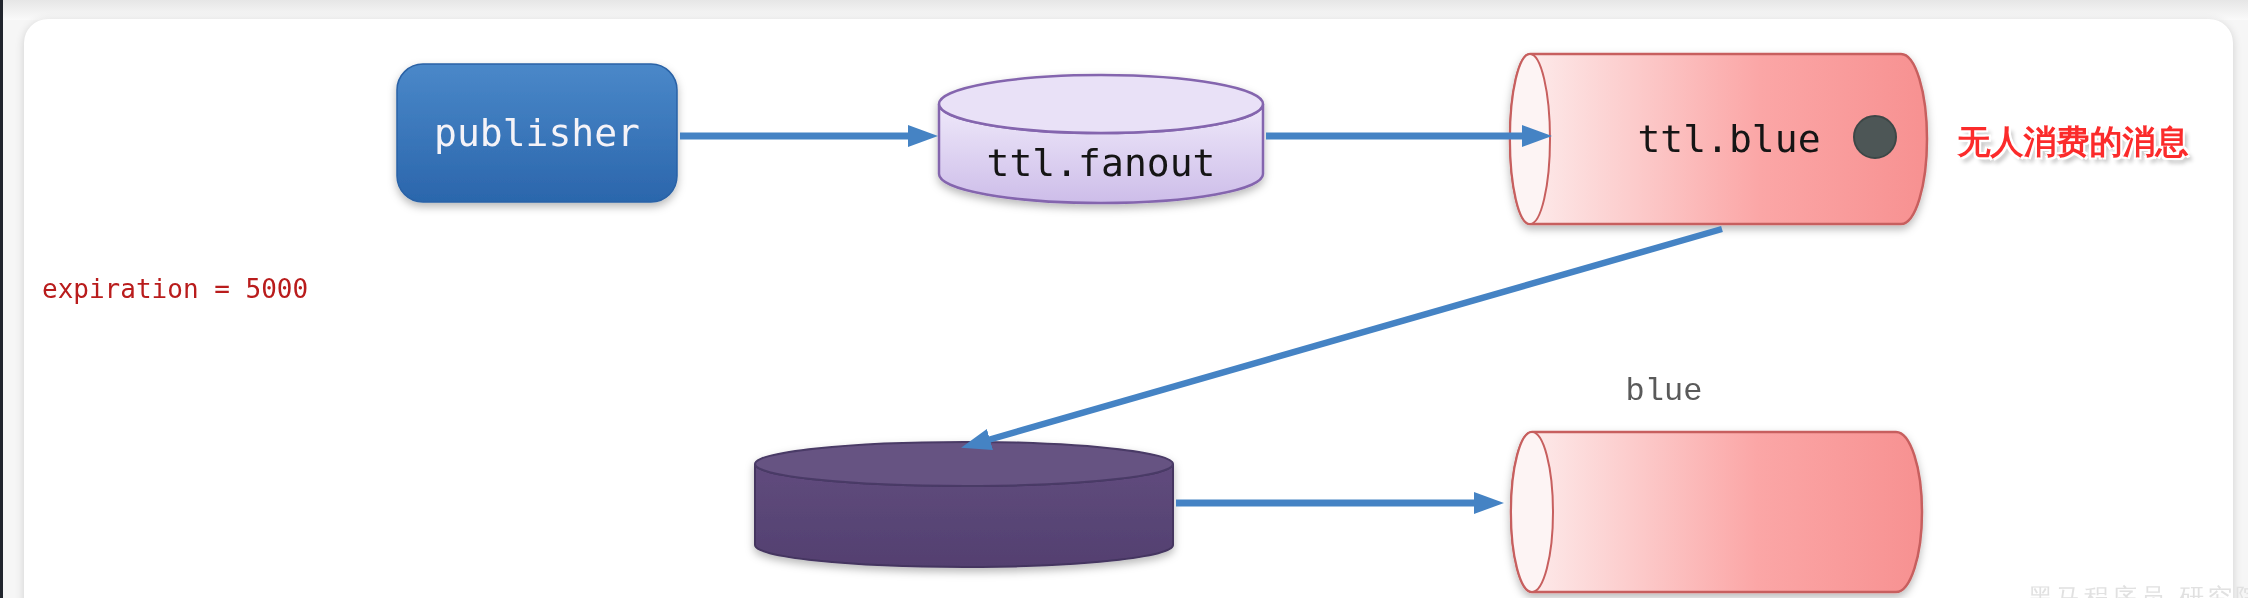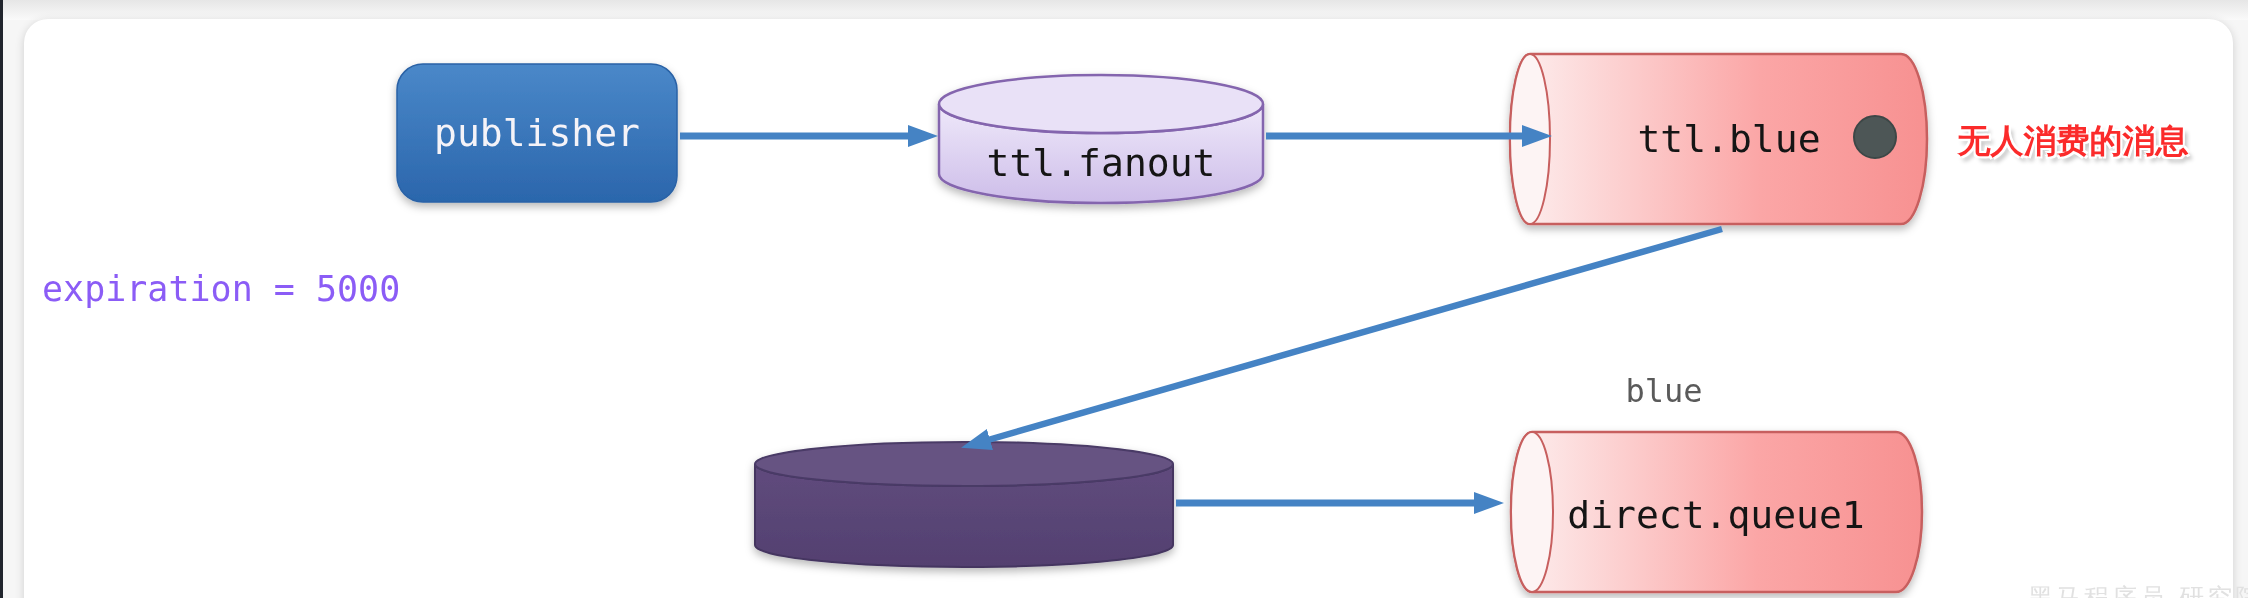--- a/index.html
+++ b/index.html
@@ -9,27 +9,27 @@
   }
   .top-strip{position:absolute;left:0;top:0;width:2248px;height:20px;
     background:linear-gradient(#e6e6e6,#fafafa);}
   .left-edge{position:absolute;left:0;top:0;width:3px;height:598px;background:#21252d;}
   .card{position:absolute;left:24px;top:19px;width:2209px;height:620px;
     background:#ffffff;border-radius:24px;box-shadow:0 2px 10px rgba(0,0,0,0.16);}
   .diagram-svg{position:absolute;left:0;top:0;}
   .label{position:absolute;transform:translate(-50%,-50%);white-space:nowrap;}
   .node-label{font-size:38px;color:#151515;letter-spacing:0px;}
   .node-label.light{color:#f5f3f8;}
-  .props{position:absolute;left:42px;top:152px;font-size:35px;line-height:55px;
-    color:#8b5cf6;white-space:pre;}
+  .props{position:absolute;left:42px;top:152px;font-size:26px;line-height:55px;
+    color:#b91c1c;white-space:pre;}
   .props div{height:55px;}
-  .binding-label{font-size:32px;color:#5a5a5a;}
+  .binding-label{font-size:32px;color:#5a5a5a;font-family:Liberation Mono, monospace;}
   .note{
     position:absolute;left:2073px;top:141px;transform:translate(-50%,-50%);
-    font-family:Liberation Serif, serif;font-weight:bold;
+    font-family:Liberation Sans, sans-serif;font-weight:bold;
     font-size:33px;line-height:37px;color:#fb2b2b;text-align:left;white-space:nowrap;
     text-shadow:-2px -2px 0 #ffffff,2px -2px 0 #ffffff,-2px 2px 0 #ffffff,
                  2px 2px 0 #ffffff,4px 5px 4px #b9b9b9;
   }
   .watermark{
     position:absolute;left:2028px;top:581px;
     font-family:"Liberation Sans","DejaVu Sans",sans-serif;
     font-size:25px;letter-spacing:3px;color:#e1e1e1;white-space:nowrap;
   }
 </style>
@@ -98,21 +98,20 @@
     <line x1="1176" y1="503" x2="1476" y2="503" stroke="#4583c4" stroke-width="7" marker-end="url(#arrowHead)"></line>
   </svg>
 
   <div class="props">
     <div>expiration = 5000</div>
   </div>
 
   <div class="label node-label light" style="left:537px;top:133px;">publisher</div>
   <div class="label node-label" style="left:1101px;top:163px;">ttl.fanout</div>
   <div class="label node-label" style="left:1729px;top:139px;">ttl.blue</div>
-  <div class="label node-label" style="left:1716px;top:515px;">direct.queue1</div>
 
   <div class="label binding-label" style="left:1664px;top:391px;">blue</div>
 
   <div class="note">
     <div>无人消费的消息</div>
   </div>
 
   <div class="watermark">黑马程序员-研究院</div>
 
 </div>

